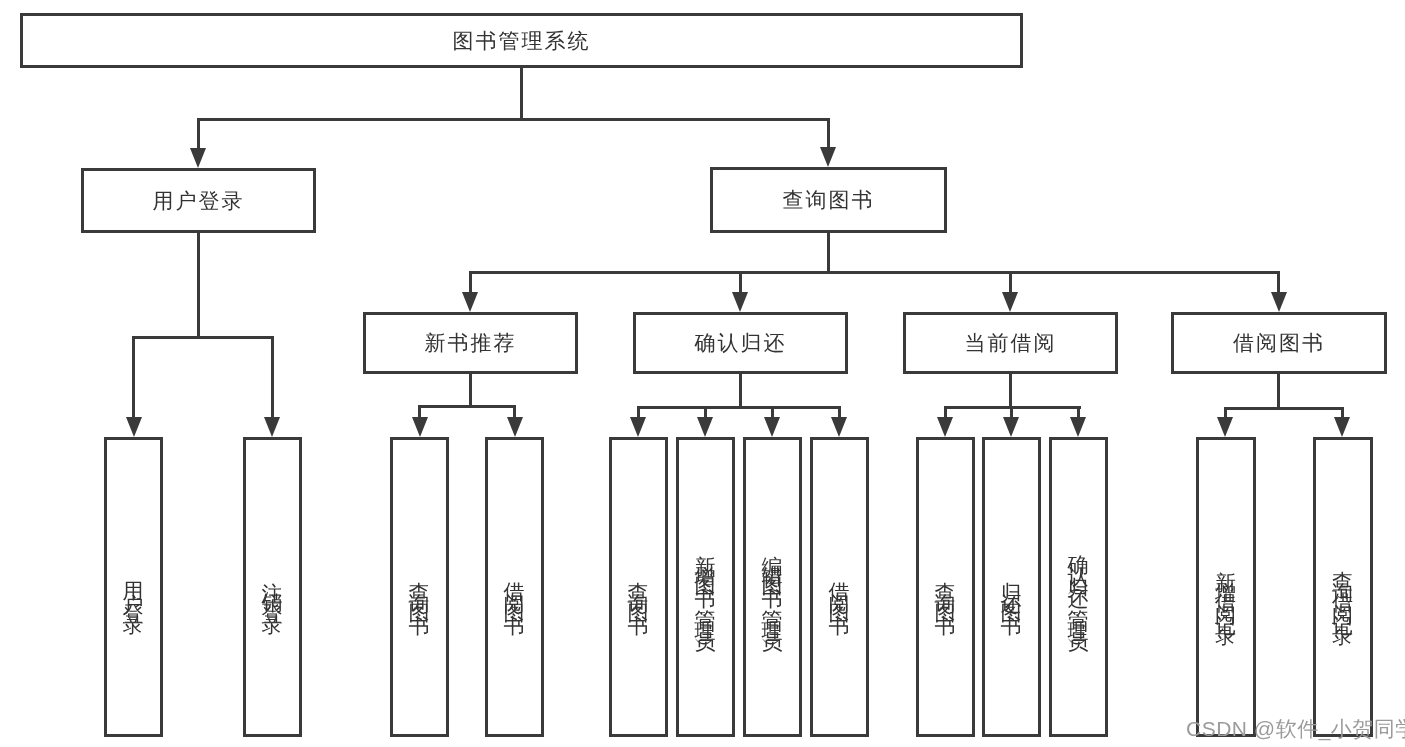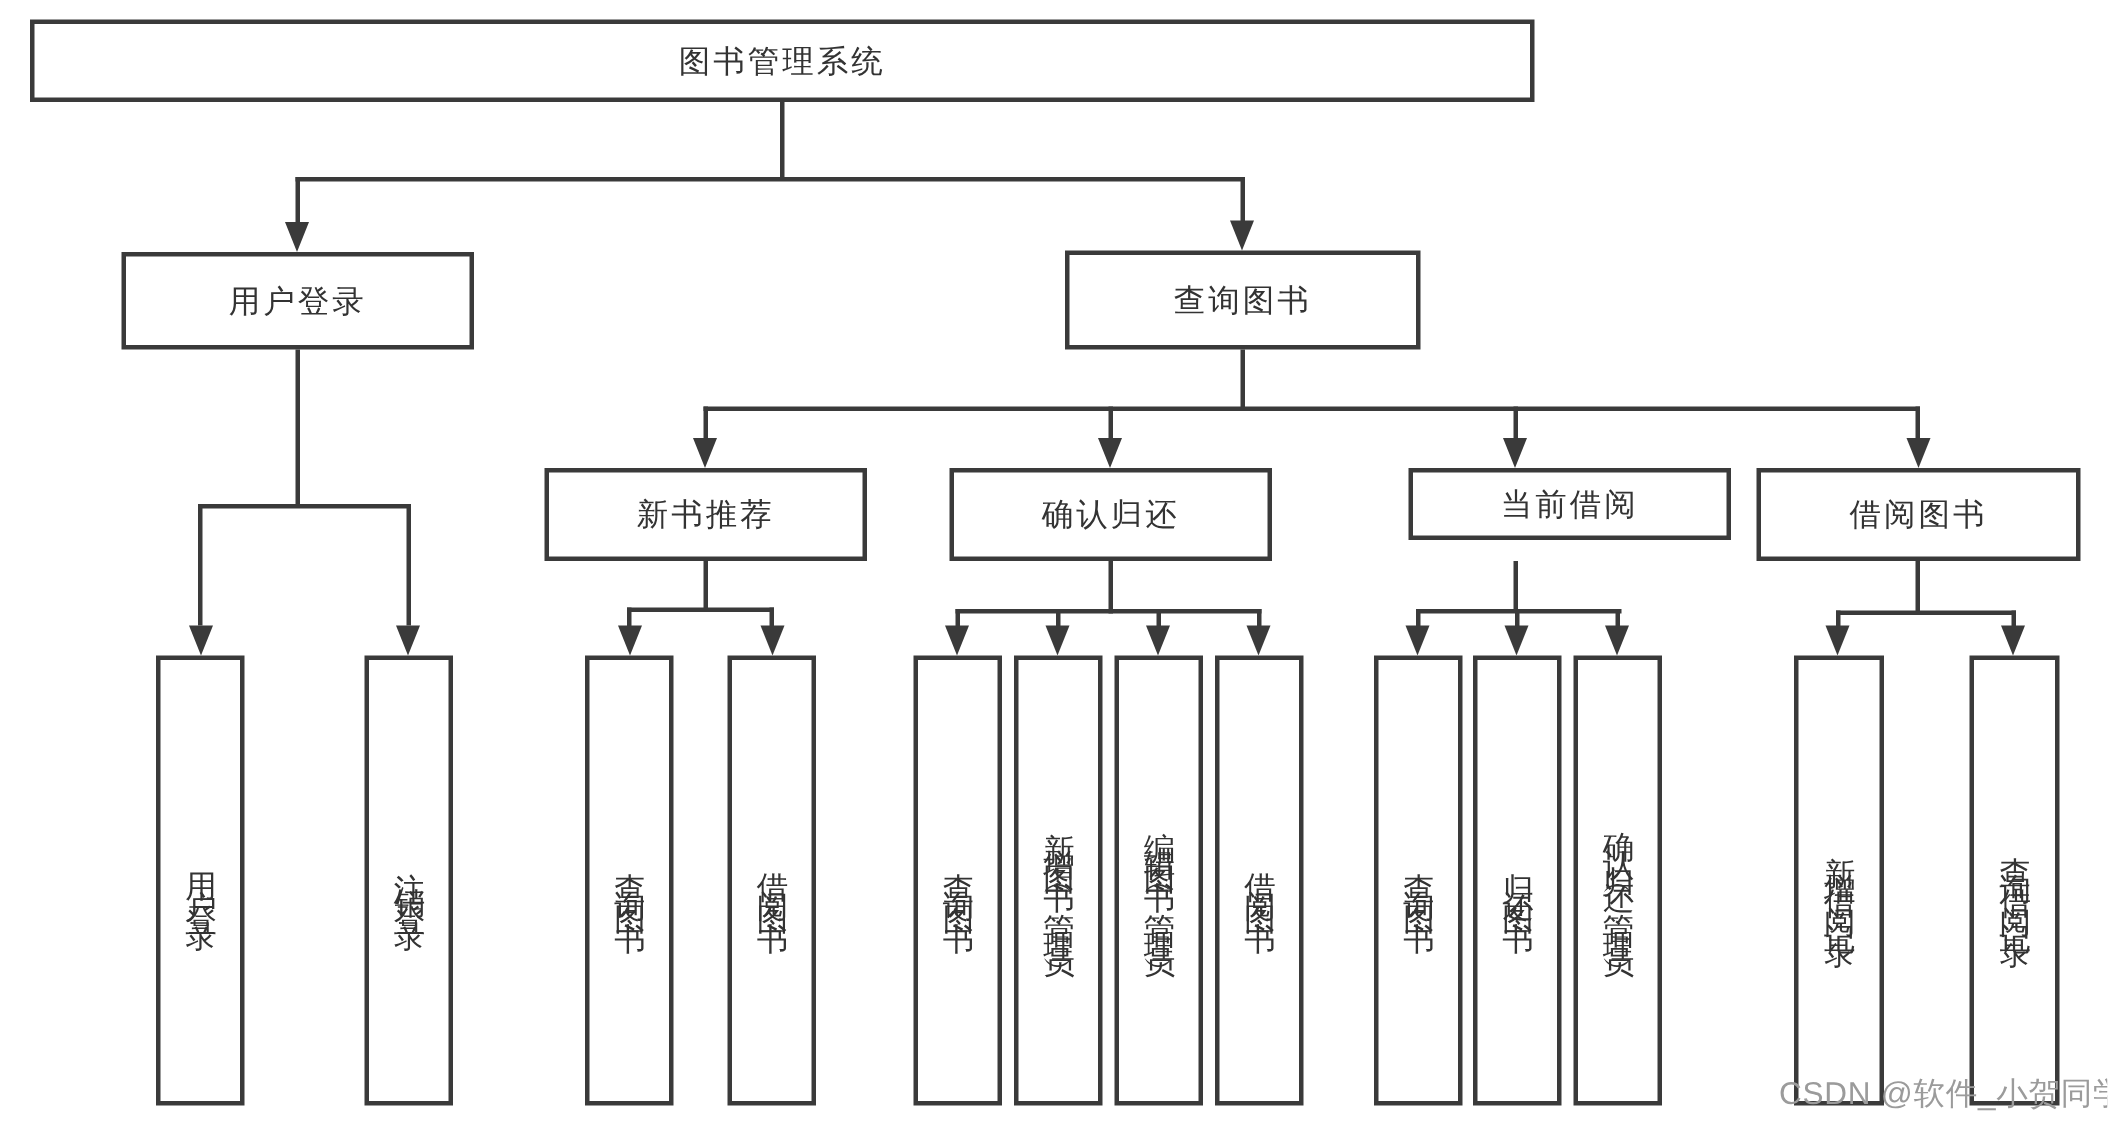--- a/index.html
+++ b/index.html
@@ -54,21 +54,21 @@
 
 <div id="stage">
 
   <div class="box hnode" style="left:20px;top:13px;width:1003px;height:55px">图书管理系统</div>
 
   <div class="box hnode" style="left:81px;top:168px;width:235px;height:65px">用户登录</div>
   <div class="box hnode" style="left:710px;top:167px;width:237px;height:66px">查询图书</div>
 
   <div class="box hnode" style="left:363px;top:312px;width:215px;height:62px">新书推荐</div>
   <div class="box hnode" style="left:633px;top:312px;width:215px;height:62px">确认归还</div>
-  <div class="box hnode" style="left:939px;top:312px;width:215px;height:48px">当前借阅</div>
+  <div class="box hnode" style="left:903px;top:312px;width:215px;height:62px">当前借阅</div>
   <div class="box hnode" style="left:1171px;top:312px;width:216px;height:62px">借阅图书</div>
 
   <div class="box leaf" style="left:104px;top:437px;width:59px;height:300px">用户登录</div>
   <div class="box leaf" style="left:243px;top:437px;width:59px;height:300px">注销登录</div>
 
   <div class="box leaf" style="left:390px;top:437px;width:59px;height:300px">查询图书</div>
   <div class="box leaf" style="left:485px;top:437px;width:59px;height:300px">借阅图书</div>
 
   <div class="box leaf" style="left:609px;top:437px;width:59px;height:300px">查询图书</div>
   <div class="box leaf" style="left:676px;top:437px;width:59px;height:300px">新增图书（管理员）</div>

